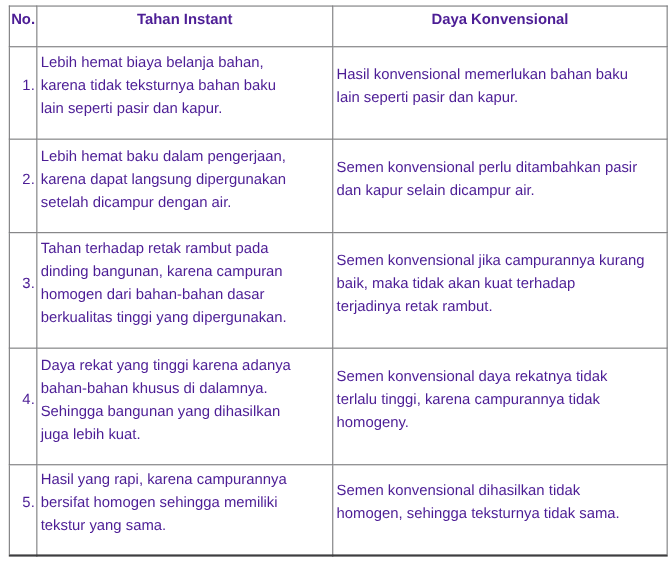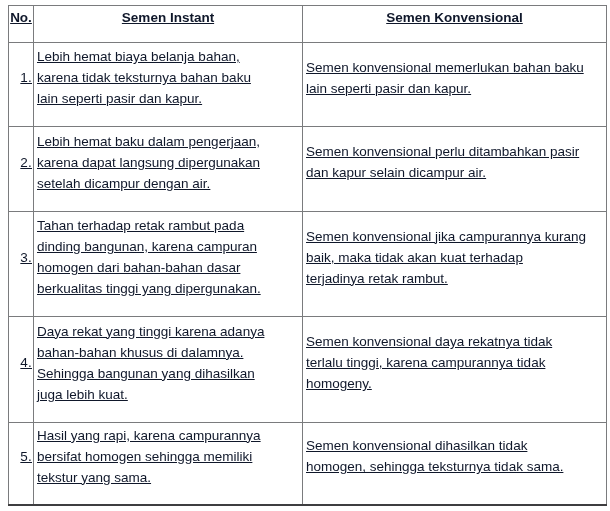--- a/index.html
+++ b/index.html
@@ -17,26 +17,25 @@
     border-collapse: collapse;
     table-layout: fixed;
     margin: 5px 0 0 8px;
     width: 598px;
     border: 1px solid #7a7b7d;
     border-bottom: 2px solid #3e3e40;
   }
   .cmp th, .cmp td {
     border: 1px solid #7a7b7d;
     vertical-align: middle;
-    color: #0f172a;
+    color: #4c1d95;
     font-size: 13.5px;
     line-height: 21px;
     padding: 0;
     overflow: hidden;
-    text-decoration: underline;
   }
   .cmp th {
     font-weight: bold;
     text-align: center;
   }
   .cmp p {
     margin: 0 0 14px 0;
     white-space: pre-line;
   }
   .row-header      { height: 37px; }
@@ -67,39 +66,39 @@
     <col class="c-no">
     <col class="c-in">
     <col class="c-ko">
   </colgroup>
   <thead>
     <tr class="row-header">
       <th>
           <p>No.</p>
         </th>
       <th>
-          <p>Semen Instant</p>
+          <p>Tahan Instant</p>
         </th>
       <th>
-          <p>Semen Konvensional</p>
+          <p>Daya Konvensional</p>
         </th>
     </tr>
   </thead>
   <tbody>
     <tr class="row-1">
       <td class="num-cell">
           <p>1.</p>
         </td>
       <td class="text-cell">
           <p>Lebih hemat biaya belanja bahan,
 karena tidak teksturnya bahan baku
 lain seperti pasir dan kapur.</p>
         </td>
       <td class="text-cell">
-          <p>Semen konvensional memerlukan bahan baku
+          <p>Hasil konvensional memerlukan bahan baku
 lain seperti pasir dan kapur.</p>
         </td>
     </tr>
     <tr class="row-2">
       <td class="num-cell">
           <p>2.</p>
         </td>
       <td class="text-cell">
           <p>Lebih hemat baku dalam pengerjaan,
 karena dapat langsung dipergunakan

